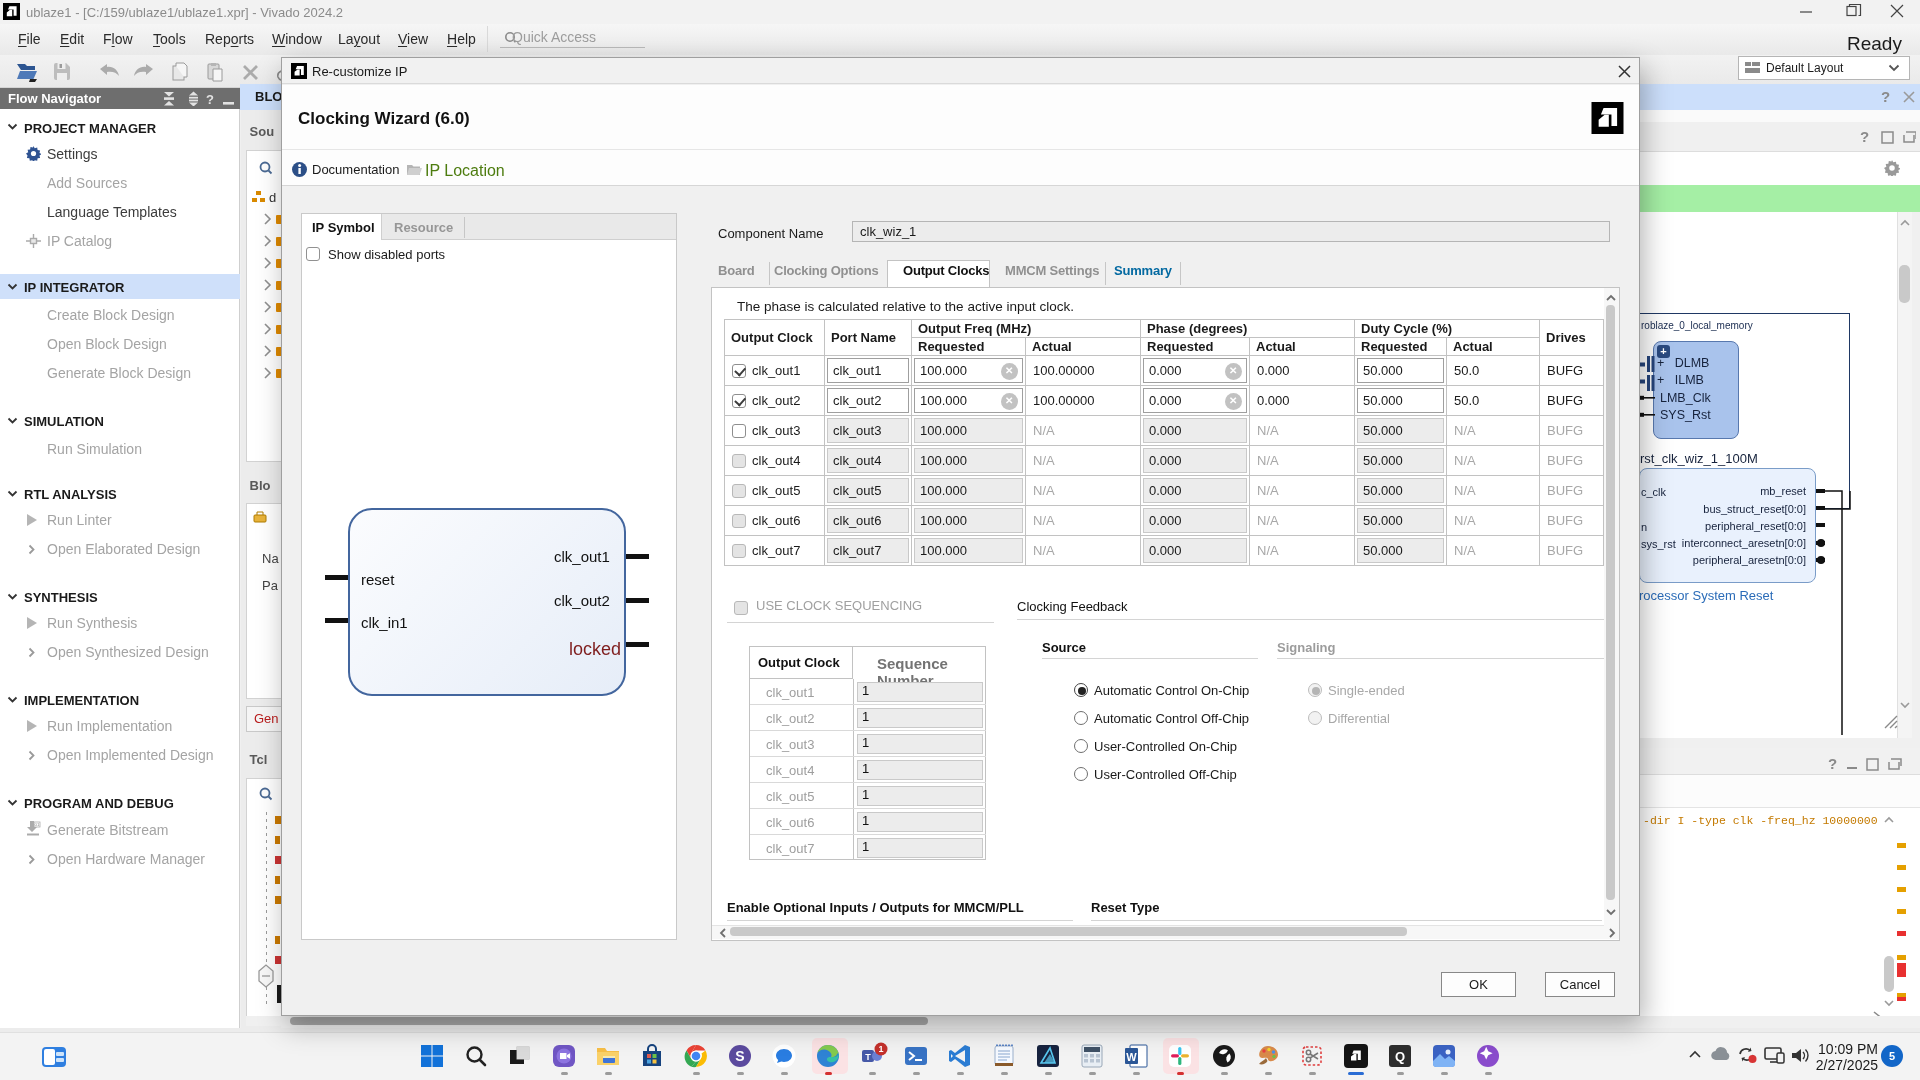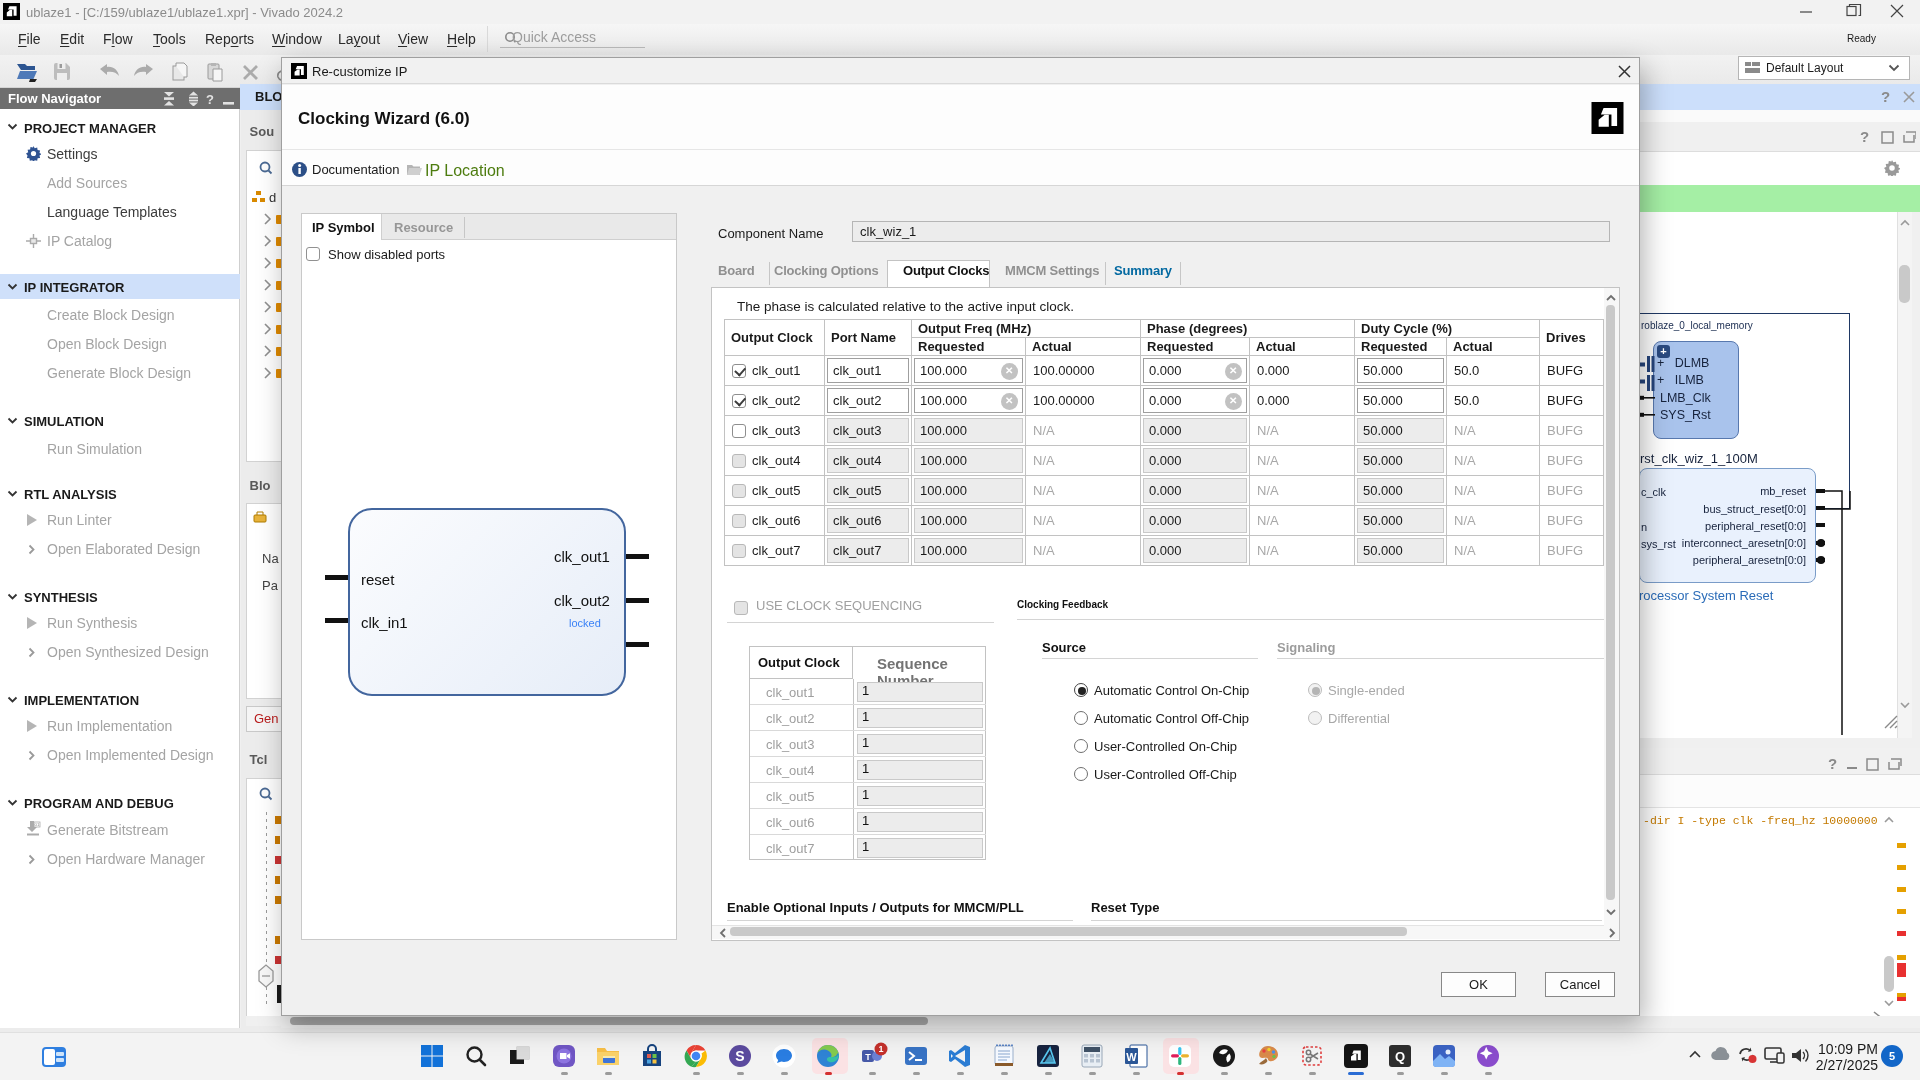--- a/index.html
+++ b/index.html
@@ -87,21 +87,21 @@
 <div class="menuitem" style="left:338px">La<u>y</u>out</div>
 <div class="menuitem" style="left:398px"><u>V</u>iew</div>
 <div class="menuitem" style="left:447px"><u>H</u>elp</div>
 <div class="abs" style="left:487px;top:26px;width:1px;height:26px;background:#d9d9d9"></div>
 <svg class="abs" style="left:503px;top:30px" width="16" height="16" viewBox="0 0 16 16">
     <circle cx="7" cy="7" r="4.2" fill="none" stroke="#8a8a8a" stroke-width="1.6"></circle>
     <path d="M11 11l1.5 1" stroke="#8a8a8a" stroke-width="1.6"></path>
   </svg>
 <div class="abs" style="left:512px;top:29px;font-size:14px;color:#9d9d9d">Quick Access</div>
 <div class="abs" style="left:500px;top:47px;width:145px;height:1px;background:#b9b9b9"></div>
-<div class="abs" style="left:1847px;top:33px;font-size:10px;color:#1a1a1a">Ready</div>
+<div class="abs" style="left:1847px;top:33px;font-size:19px;color:#1a1a1a">Ready</div>
 <div class="abs" id="toolbar"></div>
 
 <svg class="abs" style="left:16px;top:60px" width="270" height="24" viewBox="0 0 270 24">
   <g>
     <path d="M1 4h8l2 2h8v4H5z" fill="#2d5591"></path>
       <path d="M4 11h17l-3.5 8H1z" fill="#4e79b8"></path>
       <path d="M14 19h7l-2 3h-6z" fill="#222"></path>
     <g transform="translate(38,3)">
         <path d="M0 2a2 2 0 012-2h10l4 4v11a2 2 0 01-2 2H2a2 2 0 01-2-2z" fill="#bdbdbd"></path>
         <rect x="3.5" y="0" width="8" height="6" fill="#eeeeee"></rect>
@@ -688,21 +688,21 @@
     <div class="d" style="left:46px;top:294px;width:278px;height:188px;border:2px solid #43669e;border-radius:24px;background:linear-gradient(135deg,#fbfcfe 0%,#e6edf8 100%)"></div>
     <div class="d" style="left:23px;top:361px;width:23px;height:5px;background:#111"></div>
     <div class="d" style="left:23px;top:404px;width:23px;height:5px;background:#111"></div>
     <div class="d" style="left:324px;top:340px;width:23px;height:5px;background:#111"></div>
     <div class="d" style="left:324px;top:384px;width:23px;height:5px;background:#111"></div>
     <div class="d" style="left:324px;top:428px;width:23px;height:5px;background:#111"></div>
     <div class="d" style="left:59px;top:357px;font-size:15px;color:#111">reset</div>
     <div class="d" style="left:59px;top:400px;font-size:15px;color:#111">clk_in1</div>
     <div class="d" style="left:252px;top:334px;font-size:15px;color:#111">clk_out1</div>
     <div class="d" style="left:252px;top:378px;font-size:15px;color:#111">clk_out2</div>
-    <div class="d" style="left:267px;top:403px;font-size:11px;color:#3b82f6">locked</div>
+    <div class="d" style="left:267px;top:425px;font-size:18px;color:#7f1d1d">locked</div>
   </div>
 
   <div class="d" style="left:436px;top:168px;font-size:13px;color:#1a1a1a">Component Name</div>
   <div class="d" style="left:570px;top:163px;width:758px;height:21px;background:#ececec;border:1px solid #b5b5b5"></div>
   <div class="d" style="left:578px;top:166px;font-size:13px;color:#1a1a1a">clk_wiz_1</div>
 
   <div class="d tabt" style="left:436px;color:#909090">Board</div>
   <div class="d" style="left:487px;top:204px;width:1px;height:23px;background:#c6c6c6"></div>
   <div class="d tabt" style="left:492px;color:#909090">Clocking Options</div>
   <div class="d" style="left:605px;top:202px;width:103px;height:29px;background:#fff;border:1px solid #c3c3c3;border-bottom:none"></div>
@@ -904,21 +904,21 @@
       <div class="sqlab" style="top:116px">clk_out4</div>
         <div class="sqbox" style="top:113px">1</div>
       <div class="sqlab" style="top:142px">clk_out5</div>
         <div class="sqbox" style="top:139px">1</div>
       <div class="sqlab" style="top:168px">clk_out6</div>
         <div class="sqbox" style="top:165px">1</div>
       <div class="sqlab" style="top:194px">clk_out7</div>
         <div class="sqbox" style="top:191px">1</div>
     </div>
     
-    <div class="d" style="left:305px;top:311px;font-size:10px;font-weight:bold;color:#111">Clocking Feedback</div>
+    <div class="d" style="left:305px;top:311px;font-size:13px;font-weight:normal;color:#111">Clocking Feedback</div>
     <div class="gline" style="left:305px;top:331px;width:587px"></div>
     <div class="d" style="left:330px;top:352px;font-size:13px;font-weight:bold;color:#111">Source</div>
     <div class="gline" style="left:330px;top:370px;width:216px"></div>
     <div class="d" style="left:565px;top:352px;font-size:13px;font-weight:bold;color:#9c9c9c">Signaling</div>
     <div class="gline" style="left:565px;top:370px;width:327px"></div>
     <div class="rad rsel d" style="left:362px;top:395px"></div>
     <div class="d" style="left:382px;top:395px;font-size:13px;color:#1a1a1a">Automatic Control On-Chip</div>
     <div class="rad d" style="left:362px;top:423px"></div>
     <div class="d" style="left:382px;top:423px;font-size:13px;color:#1a1a1a">Automatic Control Off-Chip</div>
     <div class="rad d" style="left:362px;top:451px"></div>

